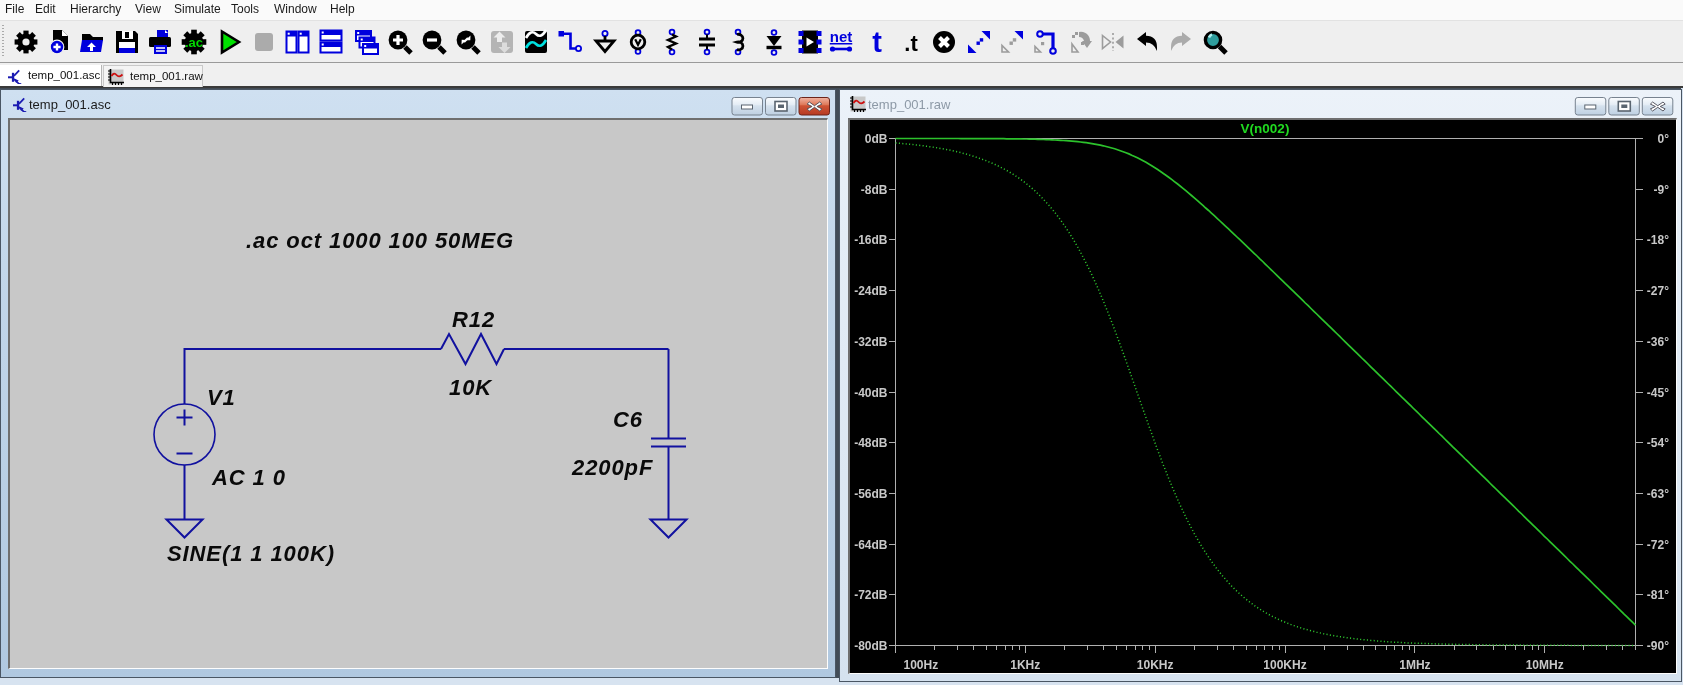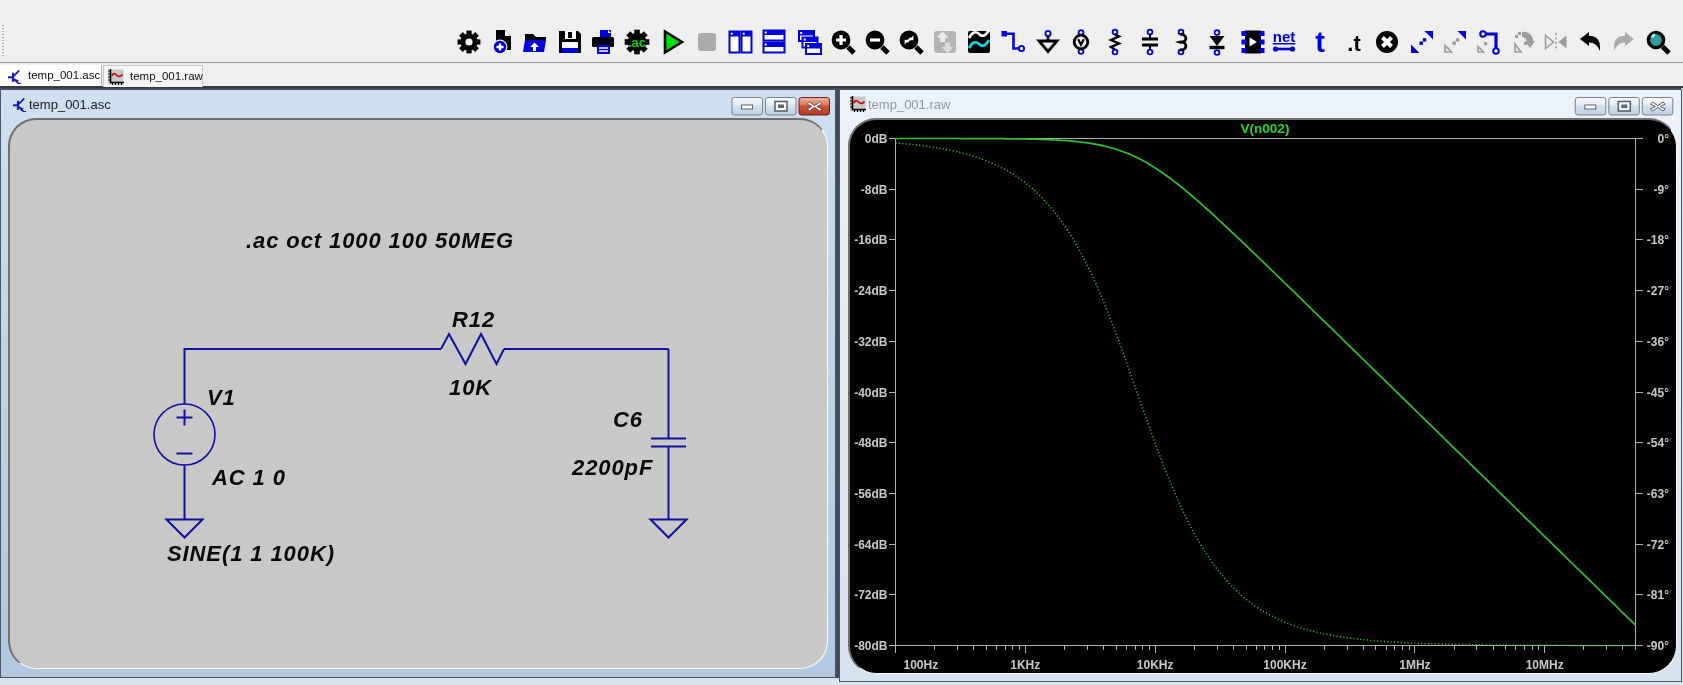--- a/index.html
+++ b/index.html
@@ -1,42 +1,52 @@
 <!DOCTYPE html>
 <html><head><meta charset="utf-8"><style>
 html,body{margin:0;padding:0;width:1683px;height:685px;overflow:hidden;
 font-family:"Liberation Sans",sans-serif;background:#f0f0f0;}
 #app{position:absolute;inset:0;}
 .menubar{position:absolute;left:0;top:0;width:100%;height:20px;background:#fafafa;border-bottom:1px solid #e2e2e2;}
 .menubar span{position:absolute;top:2px;font-size:12px;color:#1a1a1a;}
-.toolbar{position:absolute;left:0;top:21px;width:100%;height:41px;background:#efefef;text-align:right;}
+.toolbar{position:absolute;left:0;top:21px;width:100%;height:41px;background:#efefef;}
 .grip{position:absolute;left:2px;top:25px;width:3px;height:33px;
 background-image:repeating-linear-gradient(#aaa 0 1px,transparent 1px 3px);width:2px;}
 .tabbar{position:absolute;left:0;top:62px;width:100%;height:23px;background:#f0f0f0;border-top:1px solid #9a9a9a;border-bottom:2px solid #3a3a3a;}
 .tab{position:absolute;top:2px;height:21px;font-size:11.5px;color:#111;}
 .tab1{left:0;width:101px;background:#fff;border-right:1px solid #b5b5b5;}
 .tab2{left:103px;width:98px;background:#f4f4f4;border:1px solid #c9c9c9;border-bottom:none;}
 .tab svg{position:absolute;top:3px;}
 .mdi{position:absolute;left:0;top:88px;width:1683px;height:597px;background:#424c57;}
 .appframe{position:absolute;left:0;top:678px;width:1683px;height:7px;background:#d7e3f0;}
 .appframeR{position:absolute;left:1681px;top:88px;width:2px;height:592px;background:#d7e3f0;}
 .win{position:absolute;top:89px;border:1px solid #4a5664;}
 .schwin{left:0;width:834px;height:587px;background:linear-gradient(180deg,#cfe0f1 0%,#c3d7ea 30%,#b0c8e0 100%);}
 .wavwin{left:839px;width:841px;height:591px;background:linear-gradient(180deg,#ecf2f9 0%,#e4edf6 25%,#d5e2ef 100%);}
 .titletext{position:absolute;top:7px;left:28px;font-size:13px;color:#1c1c1c;}
 .titletext.inactive{color:#8d99a6;}
 .client{position:absolute;left:7px;right:7px;top:28px;bottom:8px;
-border-top:2px solid #6f6f6f;border-left:2px solid #6f6f6f;border-right:1px solid #fdfdfd;border-bottom:1px solid #fdfdfd;overflow:hidden;border-radius:28px;}
+border-top:2px solid #6f6f6f;border-left:2px solid #6f6f6f;border-right:1px solid #fdfdfd;border-bottom:1px solid #fdfdfd;overflow:hidden;}
 .wavwin .client{bottom:7px;left:8px;right:4px;}
 .schclient{background:#c8c8c8;font-style:italic;}
 .wavclient{background:#000;}
 .ax{font-size:12px;font-weight:bold;fill:#c8c8c8;}
 .axf{font-size:12px;font-weight:bold;fill:#c8c8c8;}
 </style></head><body>
 <div id="app">
+<div class="menubar">
+<span style="left:5px">File</span>
+      <span style="left:35px">Edit</span>
+<span style="left:70px">Hierarchy</span>
+      <span style="left:135px">View</span>
+<span style="left:174px">Simulate</span>
+      <span style="left:231px">Tools</span>
+<span style="left:274px">Window</span>
+      <span style="left:330px">Help</span>
+</div>
 <div class="toolbar">
 <svg width="1240" height="41" viewBox="0 0 1240 41">
 <g transform="translate(26,21)">
           <g fill="#000" transform="scale(1.00)">
             <circle r="8.6"></circle>
             <rect x="-2.6" y="-11.4" width="5.2" height="5" transform="rotate(0)"></rect>
             <rect x="-2.6" y="-11.4" width="5.2" height="5" transform="rotate(45)"></rect>
             <rect x="-2.6" y="-11.4" width="5.2" height="5" transform="rotate(90)"></rect>
             <rect x="-2.6" y="-11.4" width="5.2" height="5" transform="rotate(135)"></rect>
             <rect x="-2.6" y="-11.4" width="5.2" height="5" transform="rotate(180)"></rect>

